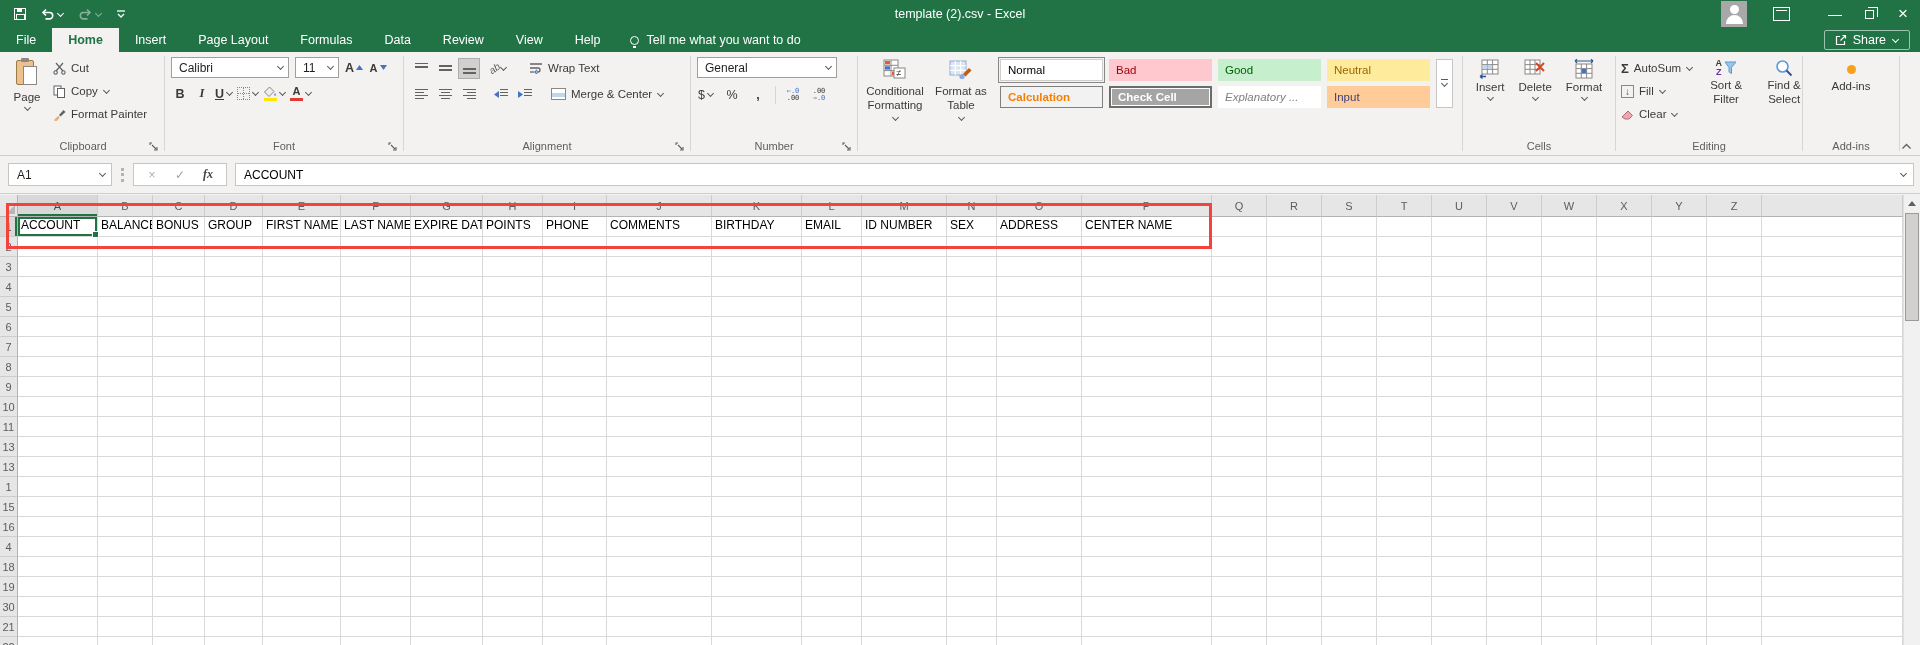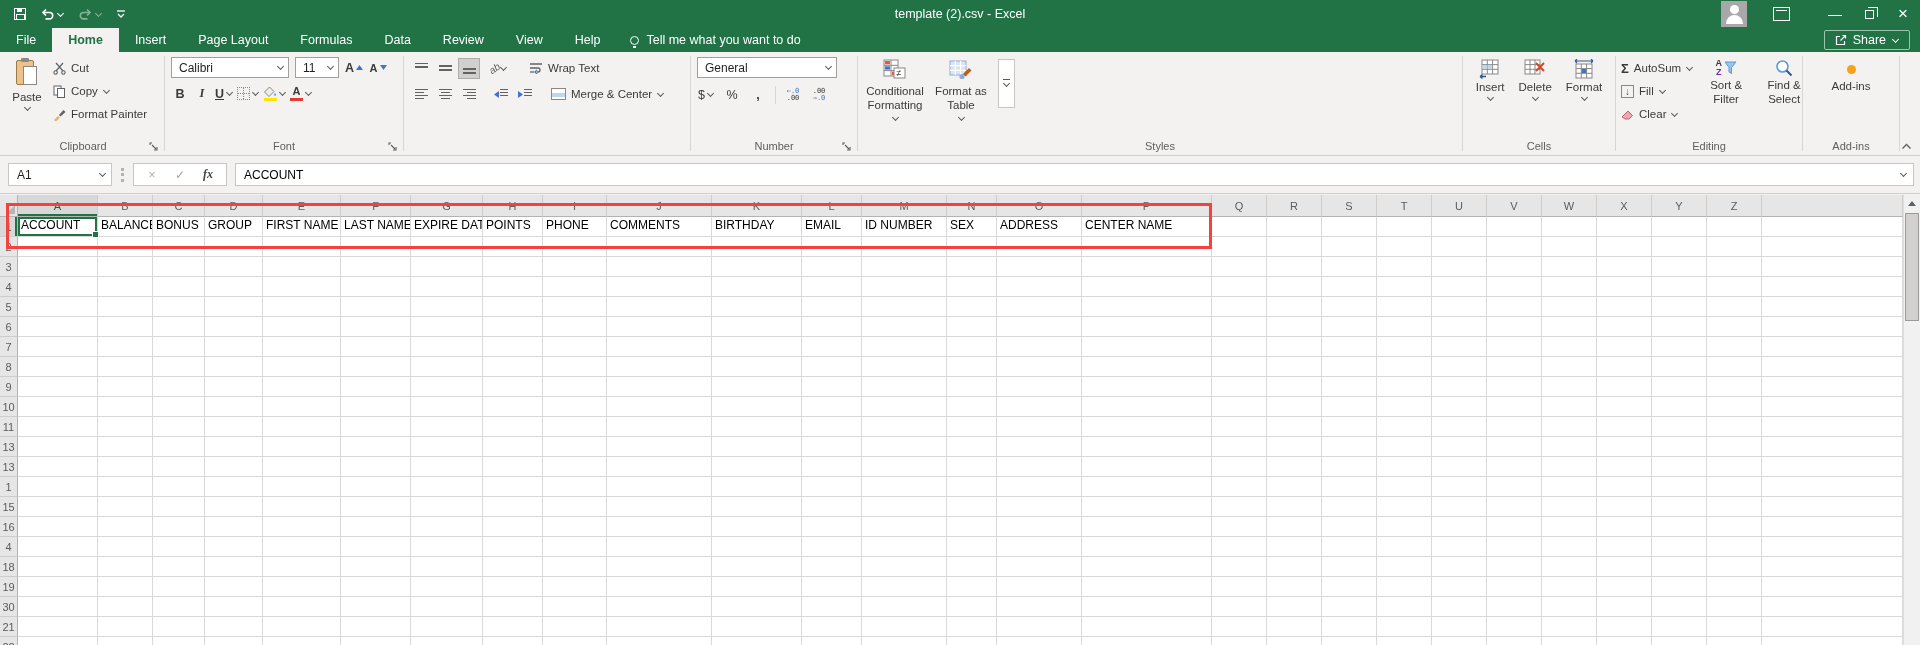--- a/index.html
+++ b/index.html
@@ -214,21 +214,21 @@
 
 <div class="ribbon">
 
   <div class="rg" style="width:158px">
     <div class="rg-body">
       <div class="paste-btn">
         <span class="pb">
             <span class="pb-board"></span>
             <span class="pb-page"></span>
           </span>
-        <span>Paste</span>
+        <span>Page</span>
         <span class="chev"></span>
       </div>
       <div style="display:flex;flex-direction:column;justify-content:flex-start;gap:1px;">
         <div class="sbtn">
           <svg width="13" height="13" viewBox="0 0 13 13">
               <path d="M3 1l7 8M10 1l-7 8" stroke="#5f6368" stroke-width="1.2" fill="none"></path>
               <circle cx="2.6" cy="10.5" r="1.7" fill="none" stroke="#5f6368" stroke-width="1.1"></circle>
               <circle cx="10.4" cy="10.5" r="1.7" fill="none" stroke="#5f6368" stroke-width="1.1"></circle>
             </svg>
           <span>Cut</span>
@@ -412,20 +412,28 @@
             </span>
           </span>
         <span style="width:8px"></span>
         <span class="sbtn">
           <span class="mergebox"></span>
           <span>Merge &amp; Center</span>
           <span class="chev"></span>
         </span>
       </div>
     </div>
+    <div class="rg-foot">
+      <span class="rg-label">Alignment</span>
+      <span class="launcher">
+          <svg width="10" height="10" viewBox="0 0 10 10">
+            <path d="M1 3V1h2M3 3l4 4M8 5v3H5" fill="none" stroke="#605e5c" stroke-width="1.1"></path>
+          </svg>
+        </span>
+    </div>
   </div>
   <div class="vsep"></div>
 
   <div class="rg" style="width:162px">
     <div class="rg-body" style="flex-direction:column;gap:6px;padding-left:4px;">
       <div class="combo" style="width:140px">
         <span>General</span>
           <span class="chev"></span>
       </div>
       <div class="frow" style="gap:8px;">
@@ -479,28 +487,35 @@
       <div class="bigbtn" style="width:62px">
         <svg width="24" height="24" viewBox="0 0 24 24">
           <rect x="1" y="2" width="16" height="14" fill="#dbe5f1" stroke="#8faadc"></rect>
           <path d="M1 6.6h16M1 11.3h16M6.3 2v14M11.6 2v14" stroke="#fff" stroke-width="1.2" fill="none"></path>
           <path d="M14 15l6-6 2.5 2.5-6 6z" fill="#c55a11"></path>
             <circle cx="13" cy="17.5" r="2.6" fill="#8faadc"></circle>
         </svg>
         <span style="line-height:1.2">Format as Table</span>
         <span class="chev"></span>
       </div>
+      <div class="chips">
+        <div class="chip chip-normal">Normal</div>
+        <div class="chip chip-bad">Bad</div>
+        <div class="chip chip-good">Good</div>
+        <div class="chip chip-neutral">Neutral</div>
+        <div class="chip chip-calc">Calculation</div>
+        <div class="chip chip-check">Check Cell</div>
+        <div class="chip chip-expl">Explanatory ...</div>
+        <div class="chip chip-input">Input</div>
+      </div>
       <div class="gmore">
         <i></i>
           <span class="chev"></span>
       </div>
     </div>
-    <div class="rg-foot">
-        <span class="rg-label">Styles</span>
-      </div>
   </div>
   <div class="vsep"></div>
 
   <div class="rg" style="width:148px">
     <div class="rg-body" style="justify-content:center;gap:4px;">
       <div class="bigbtn">
         <svg width="22" height="20" viewBox="0 0 22 20">
           <rect x="3" y="1" width="16" height="14" fill="#fff" stroke="#8a8886"></rect>
           <path d="M3 5.6h16M3 10.3h16M8.3 1v14M13.6 1v14" stroke="#8a8886" fill="none"></path>
           <rect x="3.5" y="5.9" width="4.5" height="4" fill="#bdd7ee"></rect>

